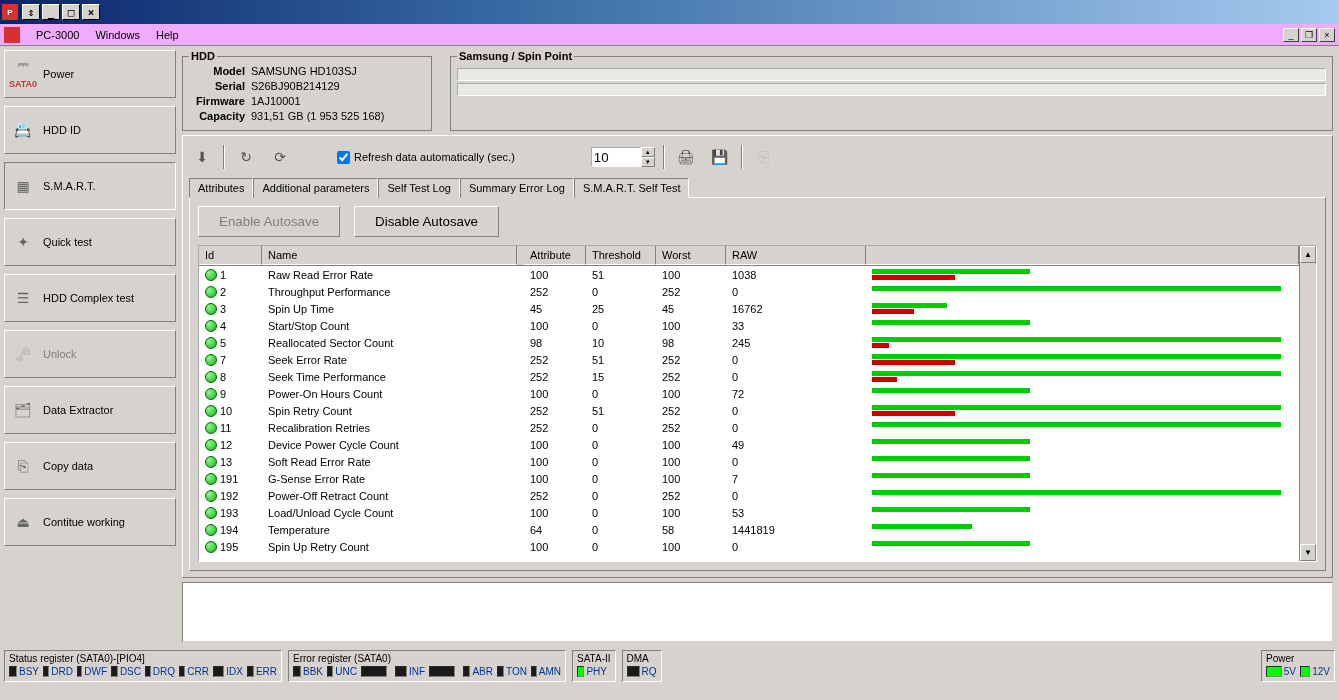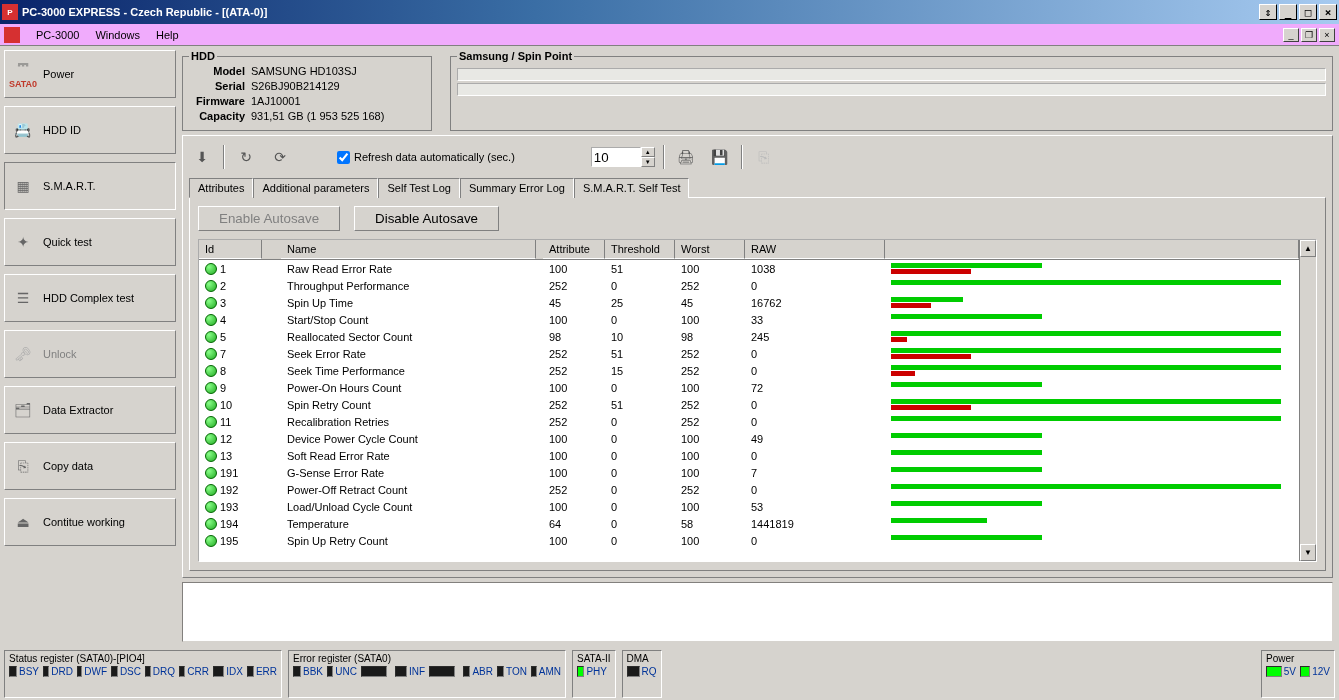--- a/index.html
+++ b/index.html
@@ -112,57 +112,56 @@
 .tsep{width:2px;height:24px;border-left:1px solid #808080;border-right:1px solid #fff;}
 .chk{display:flex;align-items:center;gap:4px;padding-left:36px;}
 .spin-input{width:50px;height:20px;border:1px inset #fff;background:#fff;padding:0 2px;}
 .spin-btns{display:flex;flex-direction:column;}
 .spin-btn{width:14px;height:10px;border:1px solid #fff;border-right-color:#808080;border-bottom-color:#808080;background:#d6d3ce;font-size:6px;display:flex;align-items:center;justify-content:center;}
 .tabs { display:flex; margin-top:6px;}
 .tab { padding:3px 8px; border:1px solid #808080; border-bottom:none; background:#d6d3ce; border-right-color:#fff; margin-right:0; position:relative;text-align:center;}
 .tab.active{background:#d6d3ce;border-bottom:1px solid #d6d3ce;z-index:2;}
 .tab-content{border:1px solid #fff;border-top-color:#fff;border-left-color:#fff;border-right-color:#808080;border-bottom-color:#808080;padding:8px;margin-top:-1px; flex:1; display:flex;flex-direction:column; background:#d6d3ce;}
 .action-btns{display:flex;gap:14px;margin-bottom:8px;}
-.std-btn{height:25px;padding:0 20px;border:1px solid #fff;border-right-color:#808080;border-bottom-color:#808080;background:#d6d3ce;}
+.std-btn{height:31px;padding:0 20px;border:1px solid #fff;border-right-color:#808080;border-bottom-color:#808080;background:#d6d3ce;}
 .std-btn:disabled{color:#808080;}
 .table-wrap{flex:1;border:1px inset #fff;background:#fff;overflow:hidden;display:flex;flex-direction:column;}
 .thead{display:flex;background:#d6d3ce;border-bottom:1px solid #808080;}
 .th{padding:3px 6px;border-right:1px solid #808080;border-bottom:1px solid #fff;font-weight:normal;text-align:left;}
 .tbody{flex:1;overflow-y:auto;}
 .tr{display:flex;height:17px;align-items:center;}
 .td{padding:0 6px;overflow:hidden;white-space:nowrap;}
 .col-id{width:63px;display:flex;align-items:center;gap:3px;}
-.col-name{width:255px;margin-left:19px;}
+.col-name{width:255px;}
 .col-attr{width:62px;margin-left:7px;}
 .col-thr{width:70px;}
 .col-worst{width:70px;}
 .col-raw{width:140px;}
 .col-bar{flex:1;padding-right:10px;}
 .status-icon{width:12px;height:12px;border-radius:50%;background:radial-gradient(circle at 30% 30%,#8f8,#2a2);border:1px solid #060;flex-shrink:0;}
 .bar-container{position:relative;height:11px;}
 .bar-green{position:absolute;top:0;height:5px;background:#0c0;left:0;}
 .bar-red{position:absolute;top:6px;height:5px;background:#c00;left:0;}
 .scroll-stub{width:17px;background:#d6d3ce;border-left:1px solid #808080;display:flex;flex-direction:column;justify-content:space-between;}
 .scroll-arrow{height:17px;border:1px solid #fff;border-right-color:#808080;border-bottom-color:#808080;display:flex;align-items:center;justify-content:center;font-size:8px;}
 .log-panel{height:60px;background:#fff;border:1px inset #d6d3ce;margin-top:4px;}
 .status-footer{display:flex;gap:6px;padding:4px;font-size:10px;}
-.status-group{border:1px solid #808080;border-right-color:#fff;border-bottom-color:#fff;padding:2px 4px 20px 4px;}
+.status-group{border:1px solid #808080;border-right-color:#fff;border-bottom-color:#fff;padding:2px 4px 4px 4px;}
 .status-group-title{font-size:10px;}
 .led-row{display:flex;gap:4px;margin-top:2px;}
 .led-item{display:flex;flex-direction:row;align-items:center;width:30px;gap:2px;}
 .led{width:26px;height:11px;background:#1a1a1a;border:1px inset #808080;}
 .led.green{background:#0f0;}
 .led-label{color:#003399;font-size:10px;}
 </style>
 </head>
 <body>
 
 <div class="titlebar">
   <div class="app-icon">P</div>
-  <div class="titlebar-text">PC-3000 EXPRESS - Czech Republic - [(ATA-0)]</div>
   <div class="titlebar-btns">
     <div class="titlebar-btn">⇕</div>
     <div class="titlebar-btn">_</div>
     <div class="titlebar-btn">□</div>
     <div class="titlebar-btn">×</div>
   </div>
 </div>
 
 <div class="menubar">
   <div class="app-icon"></div>

